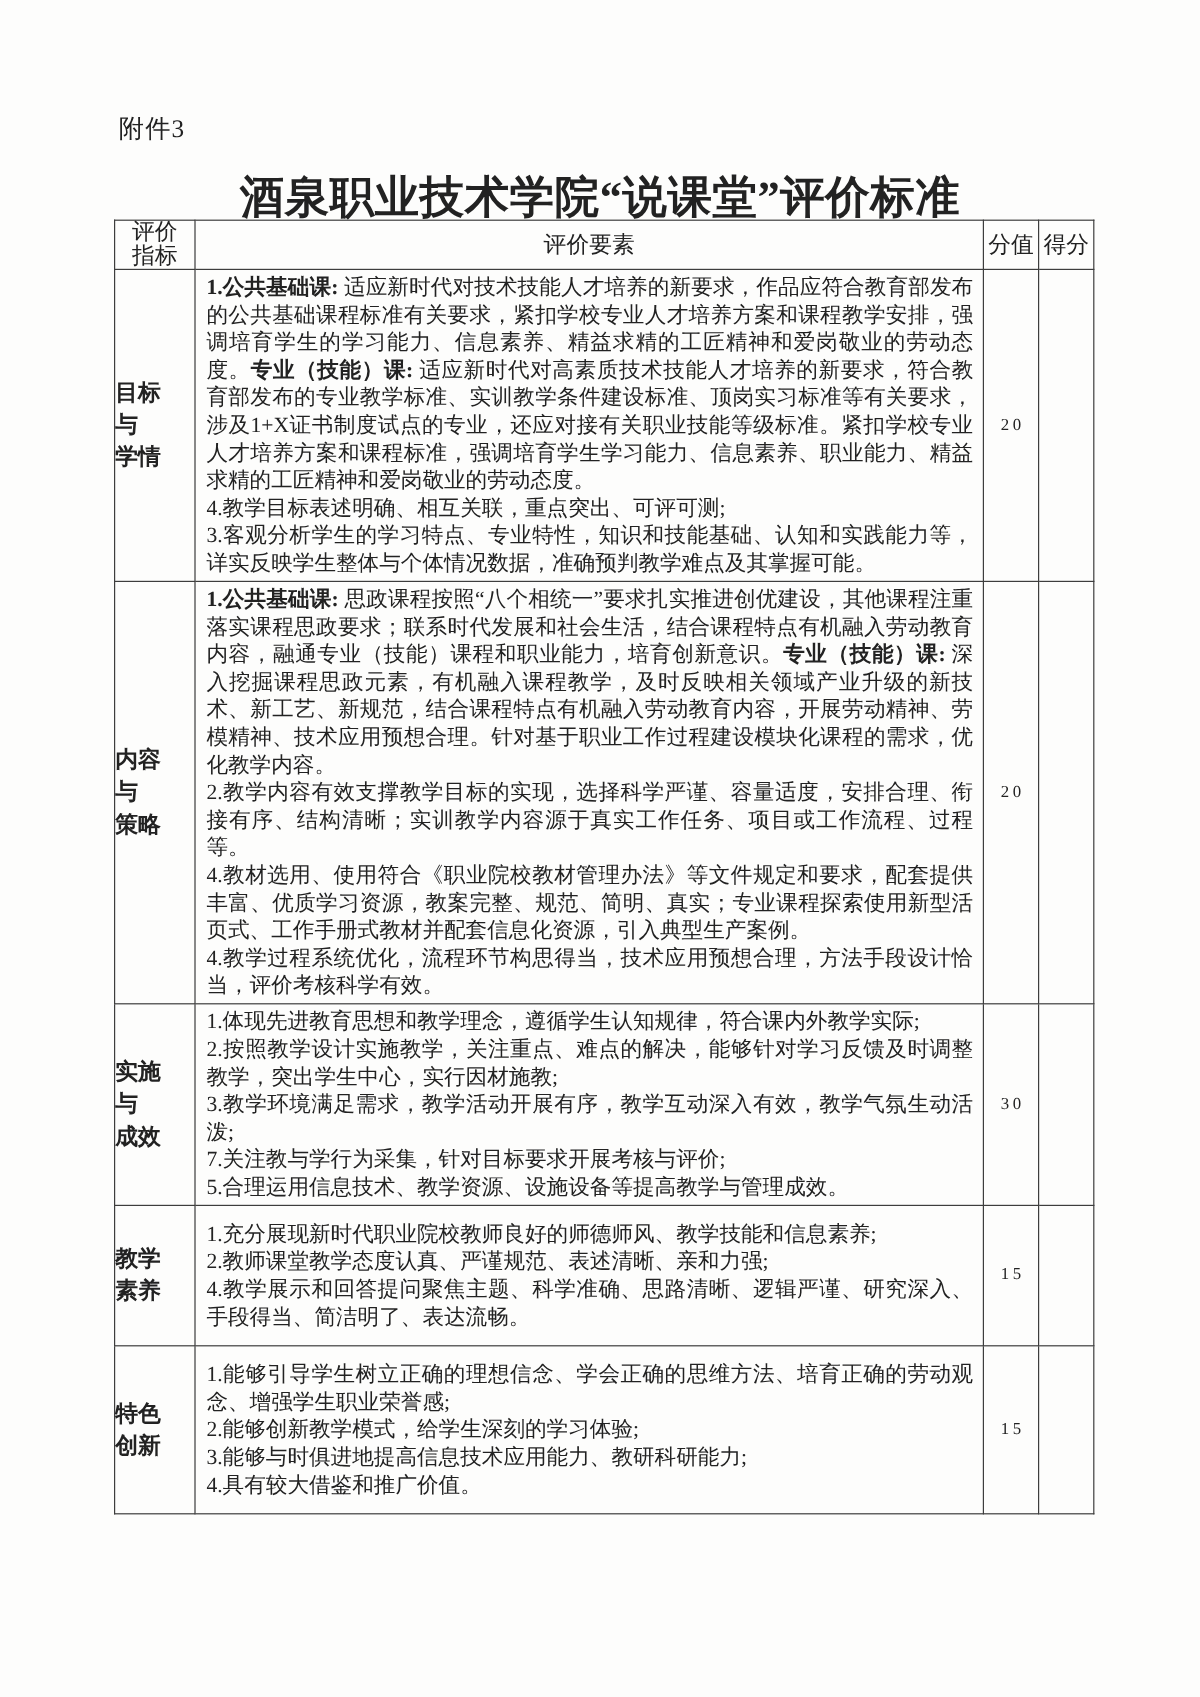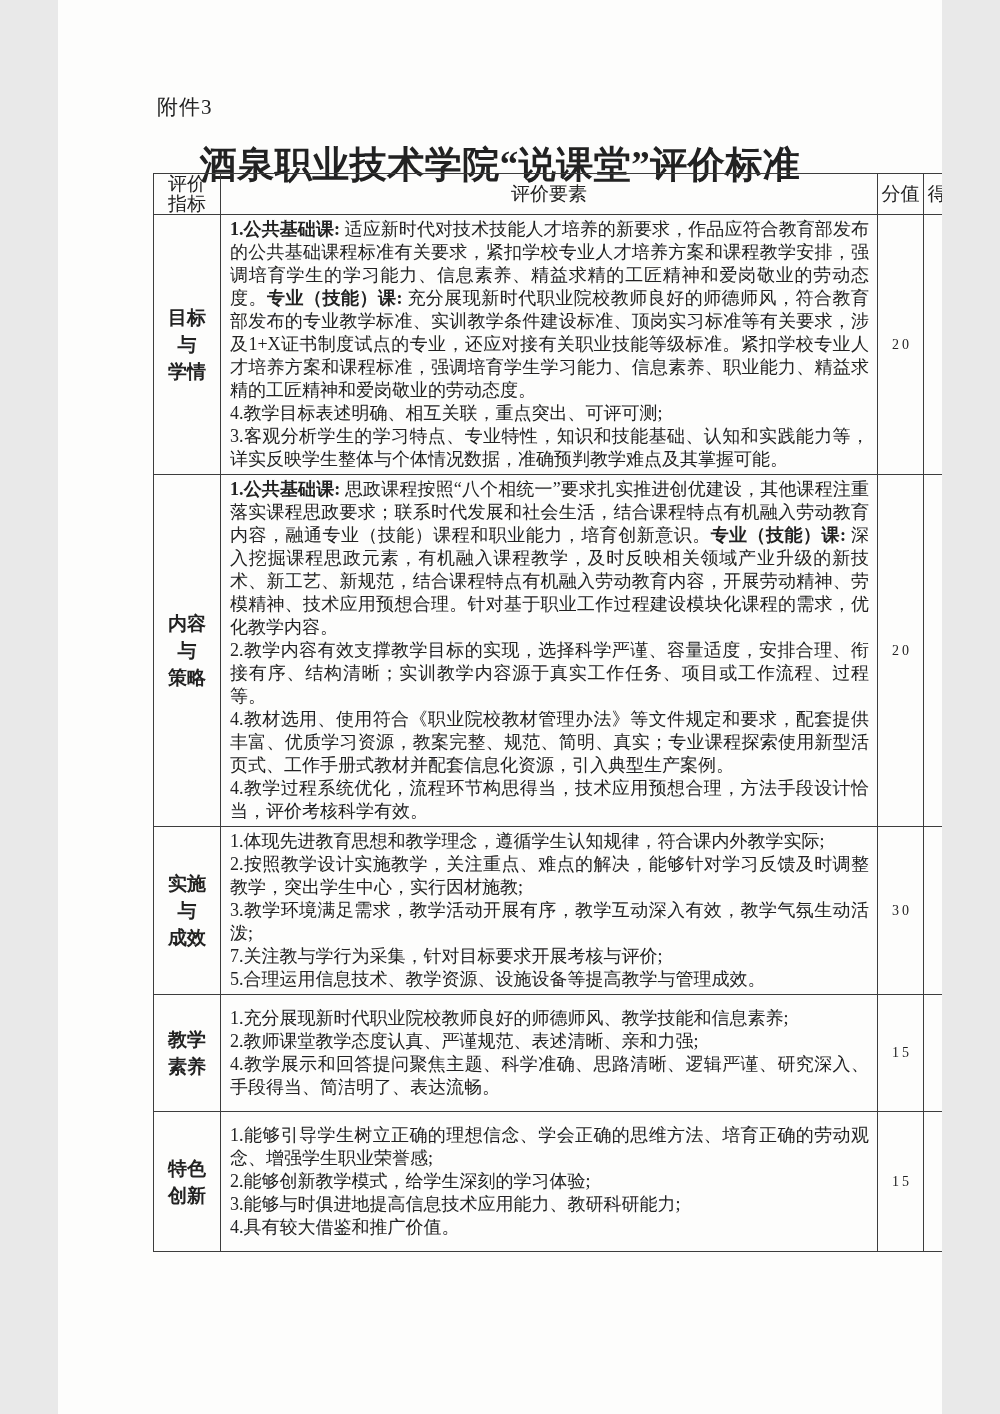--- a/index.html
+++ b/index.html
@@ -2,21 +2,21 @@
 <html><head>
 <meta charset="utf-8">
 <style>
   html, body {
     margin: 0;
     padding: 0;
     background: #e9e9e9;
   }
   .page {
     position: relative;
-    width: 884px;
+    width: 1000px;
     height: 1414px;
     margin: 0 auto;
     background: #fdfdfc;
     font-family: "Liberation Serif", "DejaVu Serif", serif;
     color: #222;
     overflow: hidden;
   }
   .attachment-label {
     position: absolute;
     left: 99px;
@@ -31,21 +31,21 @@
     width: 100%;
     margin: 0;
     text-align: center;
     font-size: 37px;
     font-weight: bold;
     letter-spacing: 0.5px;
   }
   table.criteria-table {
     position: absolute;
     left: 95px;
-    top: 173px;
+    top: 183px;
     width: 816px;
     border-collapse: collapse;
     table-layout: fixed;
   }
   .criteria-table th,
   .criteria-table td {
     border: 1.5px solid #3d3d3d;
     padding: 0;
     vertical-align: middle;
   }
@@ -57,21 +57,21 @@
   }
   .hdr-line { line-height: 20px; }
   
   .criteria-table tbody tr:nth-child(1) { height: 256px; }
   .criteria-table tbody tr:nth-child(2) { height: 295px; }
   .criteria-table tbody tr:nth-child(3) { height: 166px; }
   .criteria-table tbody tr:nth-child(4) { height: 117px; }
   .criteria-table tbody tr:nth-child(5) { height: 140px; }
 
   td.cell-indicator {
-    text-align: center;
+    text-align: left;
     font-size: 19px;
     font-weight: bold;
     line-height: 27px;
   }
   td.cell-elements {
     font-size: 18px;
     line-height: 23px;
     padding: 3px 8px 3px 9px;
   }
   td.cell-elements .para {
@@ -114,21 +114,21 @@
       </tr>
     </thead>
     <tbody>
         <tr>
           <td class="cell-indicator">
             <div>目标</div>
             <div>与</div>
             <div>学情</div>
           </td>
           <td class="cell-elements">
-            <div class="para"><span class="bold">1.公共基础课: </span><span>适应新时代对技术技能人才培养的新要求，作品应符合教育部发布的公共基础课程标准有关要求，紧扣学校专业人才培养方案和课程教学安排，强调培育学生的学习能力、信息素养、精益求精的工匠精神和爱岗敬业的劳动态度。</span><span class="bold">专业（技能）课: </span><span>充分展现新时代职业院校教师良好的师德师风，符合教育部发布的专业教学标准、实训教学条件建设标准、顶岗实习标准等有关要求，涉及1+X证书制度试点的专业，还应对接有关职业技能等级标准。紧扣学校专业人才培养方案和课程标准，强调培育学生学习能力、信息素养、职业能力、精益求精的工匠精神和爱岗敬业的劳动态度。</span></div>
+            <div class="para"><span class="bold">1.公共基础课: </span><span>适应新时代对技术技能人才培养的新要求，作品应符合教育部发布的公共基础课程标准有关要求，紧扣学校专业人才培养方案和课程教学安排，强调培育学生的学习能力、信息素养、精益求精的工匠精神和爱岗敬业的劳动态度。</span><span class="bold">专业（技能）课: </span><span>适应新时代对高素质技术技能人才培养的新要求，符合教育部发布的专业教学标准、实训教学条件建设标准、顶岗实习标准等有关要求，涉及1+X证书制度试点的专业，还应对接有关职业技能等级标准。紧扣学校专业人才培养方案和课程标准，强调培育学生学习能力、信息素养、职业能力、精益求精的工匠精神和爱岗敬业的劳动态度。</span></div>
             <div class="para"><span>4.教学目标表述明确、相互关联，重点突出、可评可测;</span></div>
             <div class="para"><span>3.客观分析学生的学习特点、专业特性，知识和技能基础、认知和实践能力等，详实反映学生整体与个体情况数据，准确预判教学难点及其掌握可能。</span></div>
           </td>
           <td class="cell-score">20</td>
           <td class="cell-score"></td>
         </tr>
         <tr>
           <td class="cell-indicator">
             <div>内容</div>
             <div>与</div>

